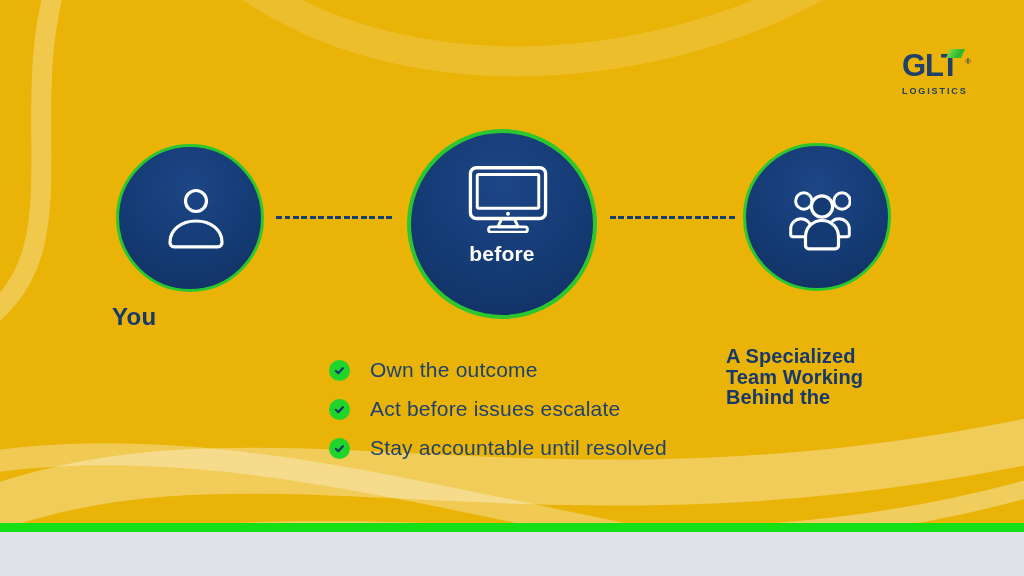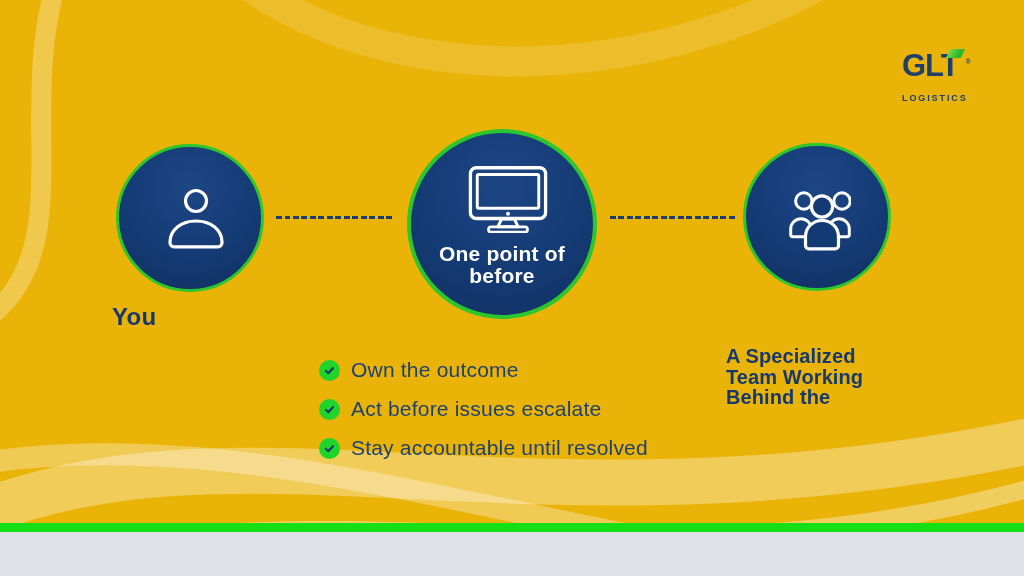--- a/index.html
+++ b/index.html
@@ -9,38 +9,38 @@
     font-family:Liberation Sans, sans-serif;
   }
   .swirls{position:absolute;inset:0;pointer-events:none;}
   
   .logo{position:absolute;left:902px;top:52px;width:70px;text-align:left;}
   .logo-word{position:relative;display:inline-block;font-weight:800;font-size:31px;line-height:27px;
     letter-spacing:-1px;color:#20406b;}
   .logo-flag{position:absolute;right:-4px;top:-3px;width:15px;height:9px;
     transform:skewX(-24deg);background:linear-gradient(100deg,#7cd94a 0%,#2eb92e 70%);}
   .logo-reg{position:absolute;right:-11px;top:-4px;font-size:7px;font-weight:700;color:#20406b;}
-  .logo-tagline{margin-top:13px;font-size:9px;font-weight:700;letter-spacing:1.9px;color:#20406b;}
+  .logo-tagline{margin-top:6px;font-size:9px;font-weight:700;letter-spacing:1.9px;color:#20406b;}
   
   .node-circle{position:absolute;border-radius:50%;box-sizing:border-box;border:3px solid #2cc72e;
     background:radial-gradient(circle at 50% 28%,#1d4685 0%,#143a73 58%,#112f60 100%);}
   .node-circle.center{border-width:4px;}
   .node-icon{position:absolute;}
   .center-text{position:absolute;left:0;top:110px;width:100%;text-align:center;color:#ffffff;
     font-weight:800;font-size:21px;line-height:21.5px;letter-spacing:0.2px;}
   
   .dash-line{position:absolute;top:215.5px;height:3.6px;
     background:repeating-linear-gradient(90deg,#1c3e6f 0,#1c3e6f 5.7px,transparent 5.7px,transparent 8.5px);}
   
   .label-you{position:absolute;left:112px;top:303px;width:168px;text-align:left;
     font-size:24px;font-weight:800;color:#16386b;letter-spacing:0.3px;}
   .label-team{position:absolute;left:726px;top:298px;width:188px;
     font-size:20px;font-weight:800;line-height:20.5px;color:#16386b;letter-spacing:0.1px;margin-top:48px;}
   
-  .check-row{position:absolute;left:319px;display:flex;align-items:center;gap:11px;height:22px;}
+  .check-row{position:absolute;left:329px;display:flex;align-items:center;gap:20px;height:22px;}
   .check-bullet{flex:0 0 auto;width:21px;height:21px;border-radius:50%;background:#1fd42b;
     display:flex;align-items:center;justify-content:center;}
   .check-text{font-size:21px;color:#1e4170;letter-spacing:0.2px;white-space:nowrap;}
   
   .footer-url{position:absolute;left:0;top:510px;width:1024px;text-align:center;
     font-size:17px;color:#3c5a85;letter-spacing:0.3px;}
   .bottom-bar{position:absolute;left:0;bottom:0;width:1024px;height:9px;background:#15e015;}
 </style>
 </head>
 <body>
@@ -75,21 +75,20 @@
 
   <div class="node-circle center" style="left:407px;top:129px;width:190px;height:190px;">
     <svg class="node-icon" style="left:56px;top:31px;" width="82" height="69" viewBox="0 0 84 70">
       <rect x="3.5" y="3.5" width="77" height="52" rx="6" fill="none" stroke="#ffffff" stroke-width="3.4"></rect>
       <rect x="10.5" y="10.5" width="63" height="34.5" rx="1.5" fill="none" stroke="#ffffff" stroke-width="3"></rect>
       <circle cx="42" cy="50.6" r="2" fill="#ffffff"></circle>
       <path d="M35.5 56 h13 l4 8 h-21 z" fill="none" stroke="#ffffff" stroke-width="3" stroke-linejoin="round"></path>
       <rect x="22" y="64" width="40" height="5.4" rx="2.7" fill="none" stroke="#ffffff" stroke-width="2.8"></rect>
     </svg>
     <div class="center-text">
-      <div>One point of</div>
       <div>before</div>
     </div>
   </div>
 
   <div class="dash-line" style="left:610px;width:126px;"></div>
 
   <div class="node-circle" style="left:743px;top:143px;width:148px;height:148px;">
     <svg class="node-icon" style="left:43px;top:44px;" width="62" height="61" viewBox="0 0 62 61">
       <path d="M1.7 44.5 v-5.5 a10.3 10.3 0 0 1 20.6 0 v5.5 a2.3 2.3 0 0 1 -2.3 2.3 h-16 a2.3 2.3 0 0 1 -2.3 -2.3 z" fill="none" stroke="#ffffff" stroke-width="3"></path>
       <path d="M39.7 44.5 v-5.5 a10.3 10.3 0 0 1 20.6 0 v5.5 a2.3 2.3 0 0 1 -2.3 2.3 h-16 a2.3 2.3 0 0 1 -2.3 -2.3 z" fill="none" stroke="#ffffff" stroke-width="3"></path>

